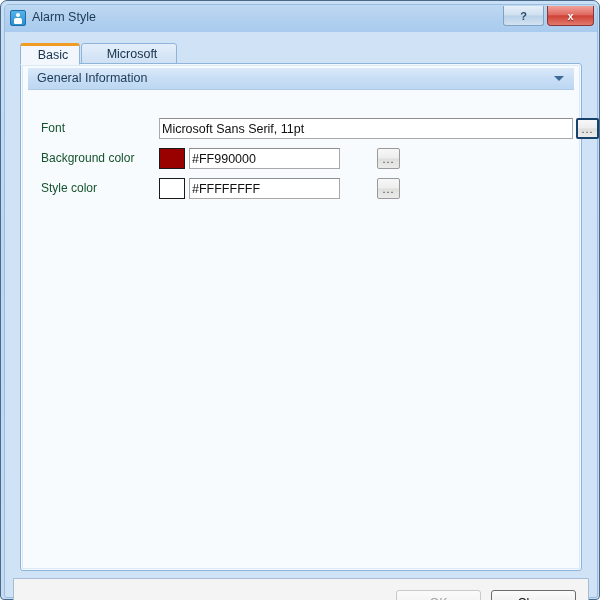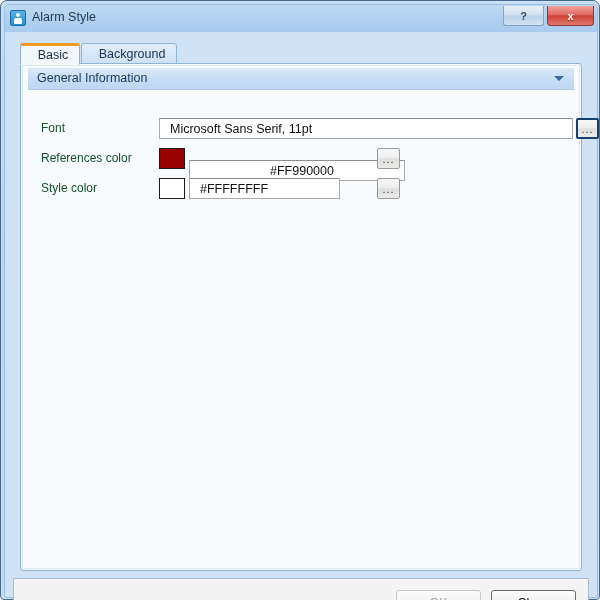--- a/index.html
+++ b/index.html
@@ -229,21 +229,21 @@
   }
   .txtfield {
     position: absolute;
     box-sizing: border-box;
     height: 21px;
     background: #ffffff;
     border: 1px solid #a9a9a9;
     border-top-color: #8e8e8e;
     font-size: 12.5px;
     color: #101010;
-    padding: 3px 0 0 10px;
+    padding: 3px 0 0 2px;
     white-space: nowrap;
     overflow: hidden;
     cursor: text;
   }
   .swatch {
     position: absolute;
     box-sizing: border-box;
     width: 26px; height: 21px;
     border: 1px solid #1a1a1a;
     cursor: default;
@@ -271,21 +271,21 @@
 
   
   #row-font  { top: 48px; }
   #row-bg    { top: 78px; }
   #row-fc    { top: 108px; }
 
   #field-font { left: 136px; top: 4px; width: 414px; }
   #btn-font   { left: 553px; top: 4px; }
 
   #swatch-bg  { left: 136px; top: 4px; }
-  #field-bg   { left: 166px; top: 16px; width: 216px; text-align: center; }
+  #field-bg   { left: 166px; top: 4px; width: 151px; }
   #btn-bg     { left: 354px; top: 4px; }
 
   #swatch-fc  { left: 136px; top: 4px; }
   #field-fc   { left: 166px; top: 4px; width: 151px; }
   #btn-fc     { left: 354px; top: 4px; }
 
   
   .footer {
     position: absolute;
     left: 7px; top: 546px;
@@ -334,40 +334,40 @@
       <div class="win-btns">
         <div class="win-btn help">?</div>
         <div class="win-btn close">x</div>
       </div>
     </div>
 
     <div class="client">
 
       <div class="tabstrip">
         <div class="tab selected">Basic</div>
-        <div class="tab unselected">Background</div>
+        <div class="tab unselected">Microsoft</div>
       </div>
 
       <div class="tabpage">
         <div class="tabpage-inner">
 
           <div class="section-hdr" id="sec-general">
             <span class="label">General Information</span>
             <span class="chev down"></span>
           </div>
 
 
           <div class="prop-row" id="row-font">
             <span class="prop-label">Font</span>
             <div class="txtfield" id="field-font">Microsoft Sans Serif, 11pt</div>
             <div class="dotsbtn focused" id="btn-font">...</div>
           </div>
 
           <div class="prop-row" id="row-bg">
-            <span class="prop-label">References color</span>
+            <span class="prop-label">Background color</span>
             <div class="swatch" id="swatch-bg" style="background: rgb(153, 0, 0);"></div>
             <div class="txtfield" id="field-bg">#FF990000</div>
             <div class="dotsbtn" id="btn-bg">...</div>
           </div>
 
           <div class="prop-row" id="row-fc">
             <span class="prop-label">Style color</span>
             <div class="swatch" id="swatch-fc" style="background: rgb(255, 255, 255);"></div>
             <div class="txtfield" id="field-fc">#FFFFFFFF</div>
             <div class="dotsbtn" id="btn-fc">...</div>

